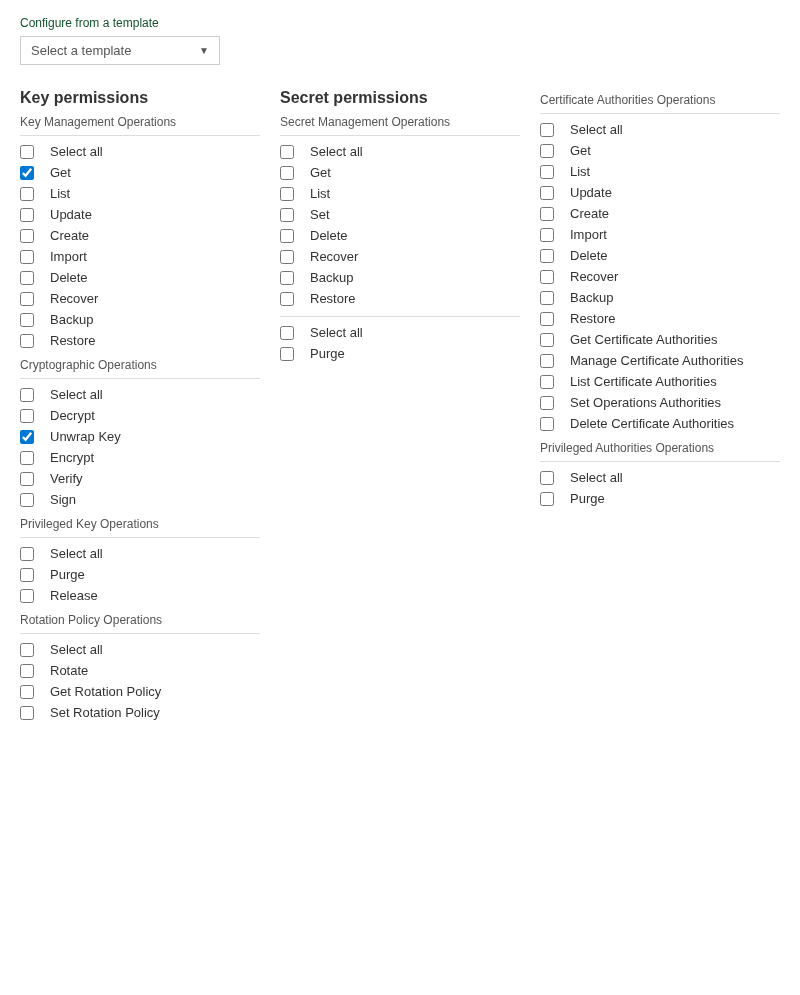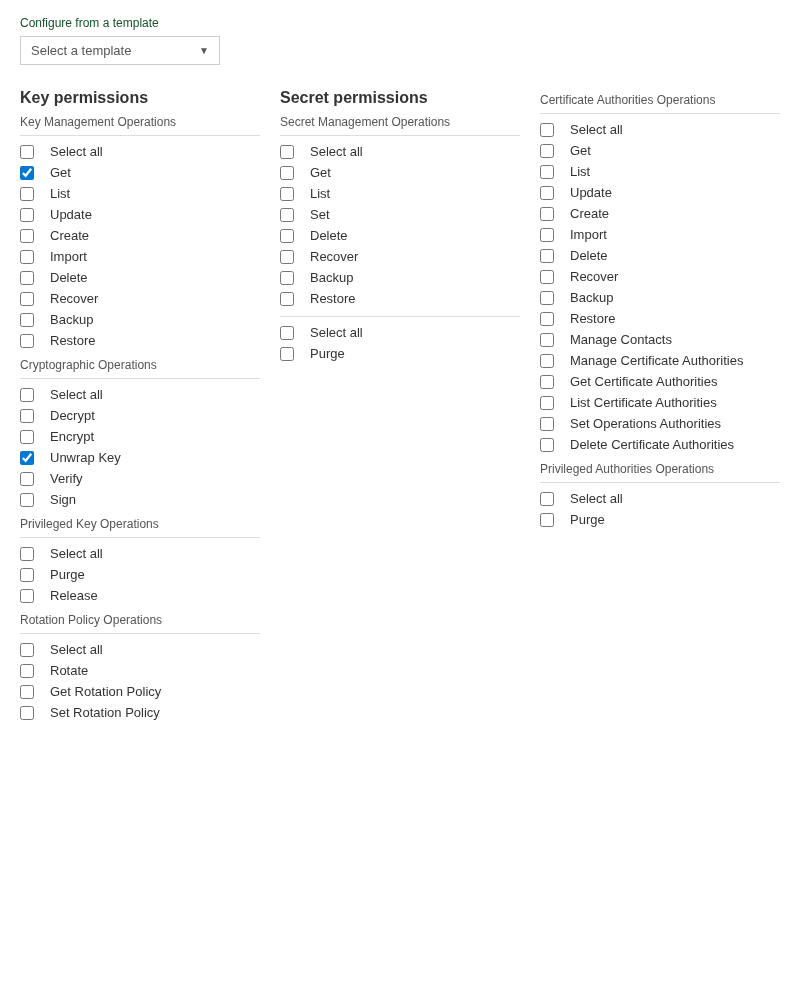--- a/index.html
+++ b/index.html
@@ -137,26 +137,26 @@
         <hr class="section-divider">
         <div class="checkbox-item">
           <input type="checkbox" style="">
           <span class="checkbox-label">Select all</span>
         </div>
         <div class="checkbox-item">
           <input type="checkbox" style="">
           <span class="checkbox-label">Decrypt</span>
         </div>
         <div class="checkbox-item">
-          <input type="checkbox" style="">
-          <span class="checkbox-label">Encrypt</span>
-        </div>
-        <div class="checkbox-item">
           <input type="checkbox" checked="" style="">
           <span class="checkbox-label">Unwrap Key</span>
+        </div>
+        <div class="checkbox-item">
+          <input type="checkbox" style="">
+          <span class="checkbox-label">Encrypt</span>
         </div>
         <div class="checkbox-item">
           <input type="checkbox" style="">
           <span class="checkbox-label">Verify</span>
         </div>
         <div class="checkbox-item">
           <input type="checkbox" style="">
           <span class="checkbox-label">Sign</span>
         </div>
       </div>
@@ -286,29 +286,25 @@
         <div class="checkbox-item">
           <input type="checkbox" style="">
           <span class="checkbox-label">Backup</span>
         </div>
         <div class="checkbox-item">
           <input type="checkbox" style="">
           <span class="checkbox-label">Restore</span>
         </div>
         <div class="checkbox-item">
           <input type="checkbox" style="">
-          <span class="checkbox-label">Manage Contacts</span>
+          <span class="checkbox-label">Get Certificate Authorities</span>
         </div>
         <div class="checkbox-item">
           <input type="checkbox" style="">
           <span class="checkbox-label">Manage Certificate Authorities</span>
-        </div>
-        <div class="checkbox-item">
-          <input type="checkbox" style="">
-          <span class="checkbox-label">Get Certificate Authorities</span>
         </div>
         <div class="checkbox-item">
           <input type="checkbox" style="">
           <span class="checkbox-label">List Certificate Authorities</span>
         </div>
         <div class="checkbox-item">
           <input type="checkbox" style="">
           <span class="checkbox-label">Set Operations Authorities</span>
         </div>
         <div class="checkbox-item">

